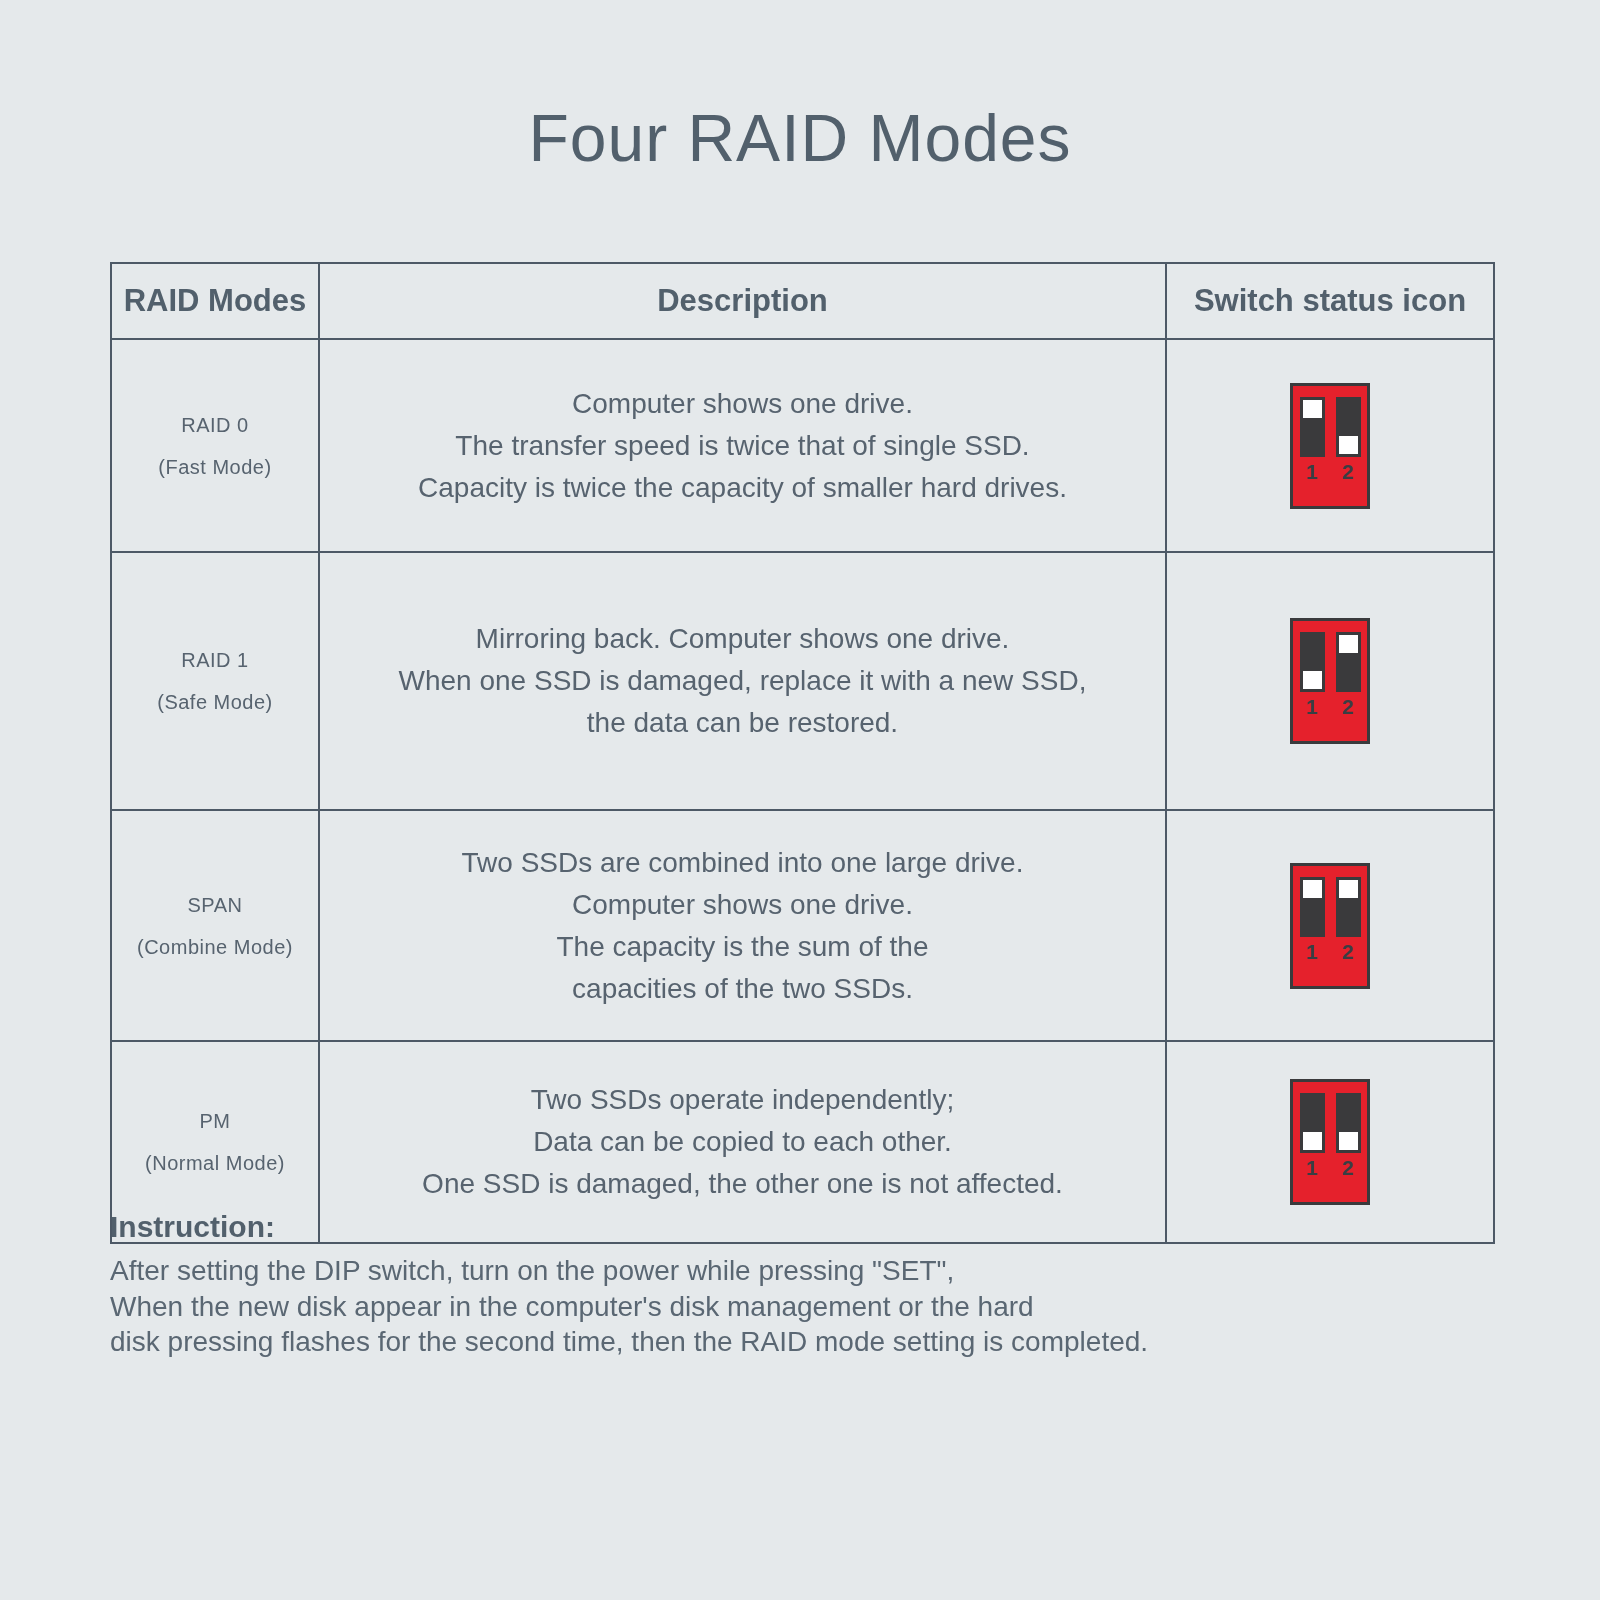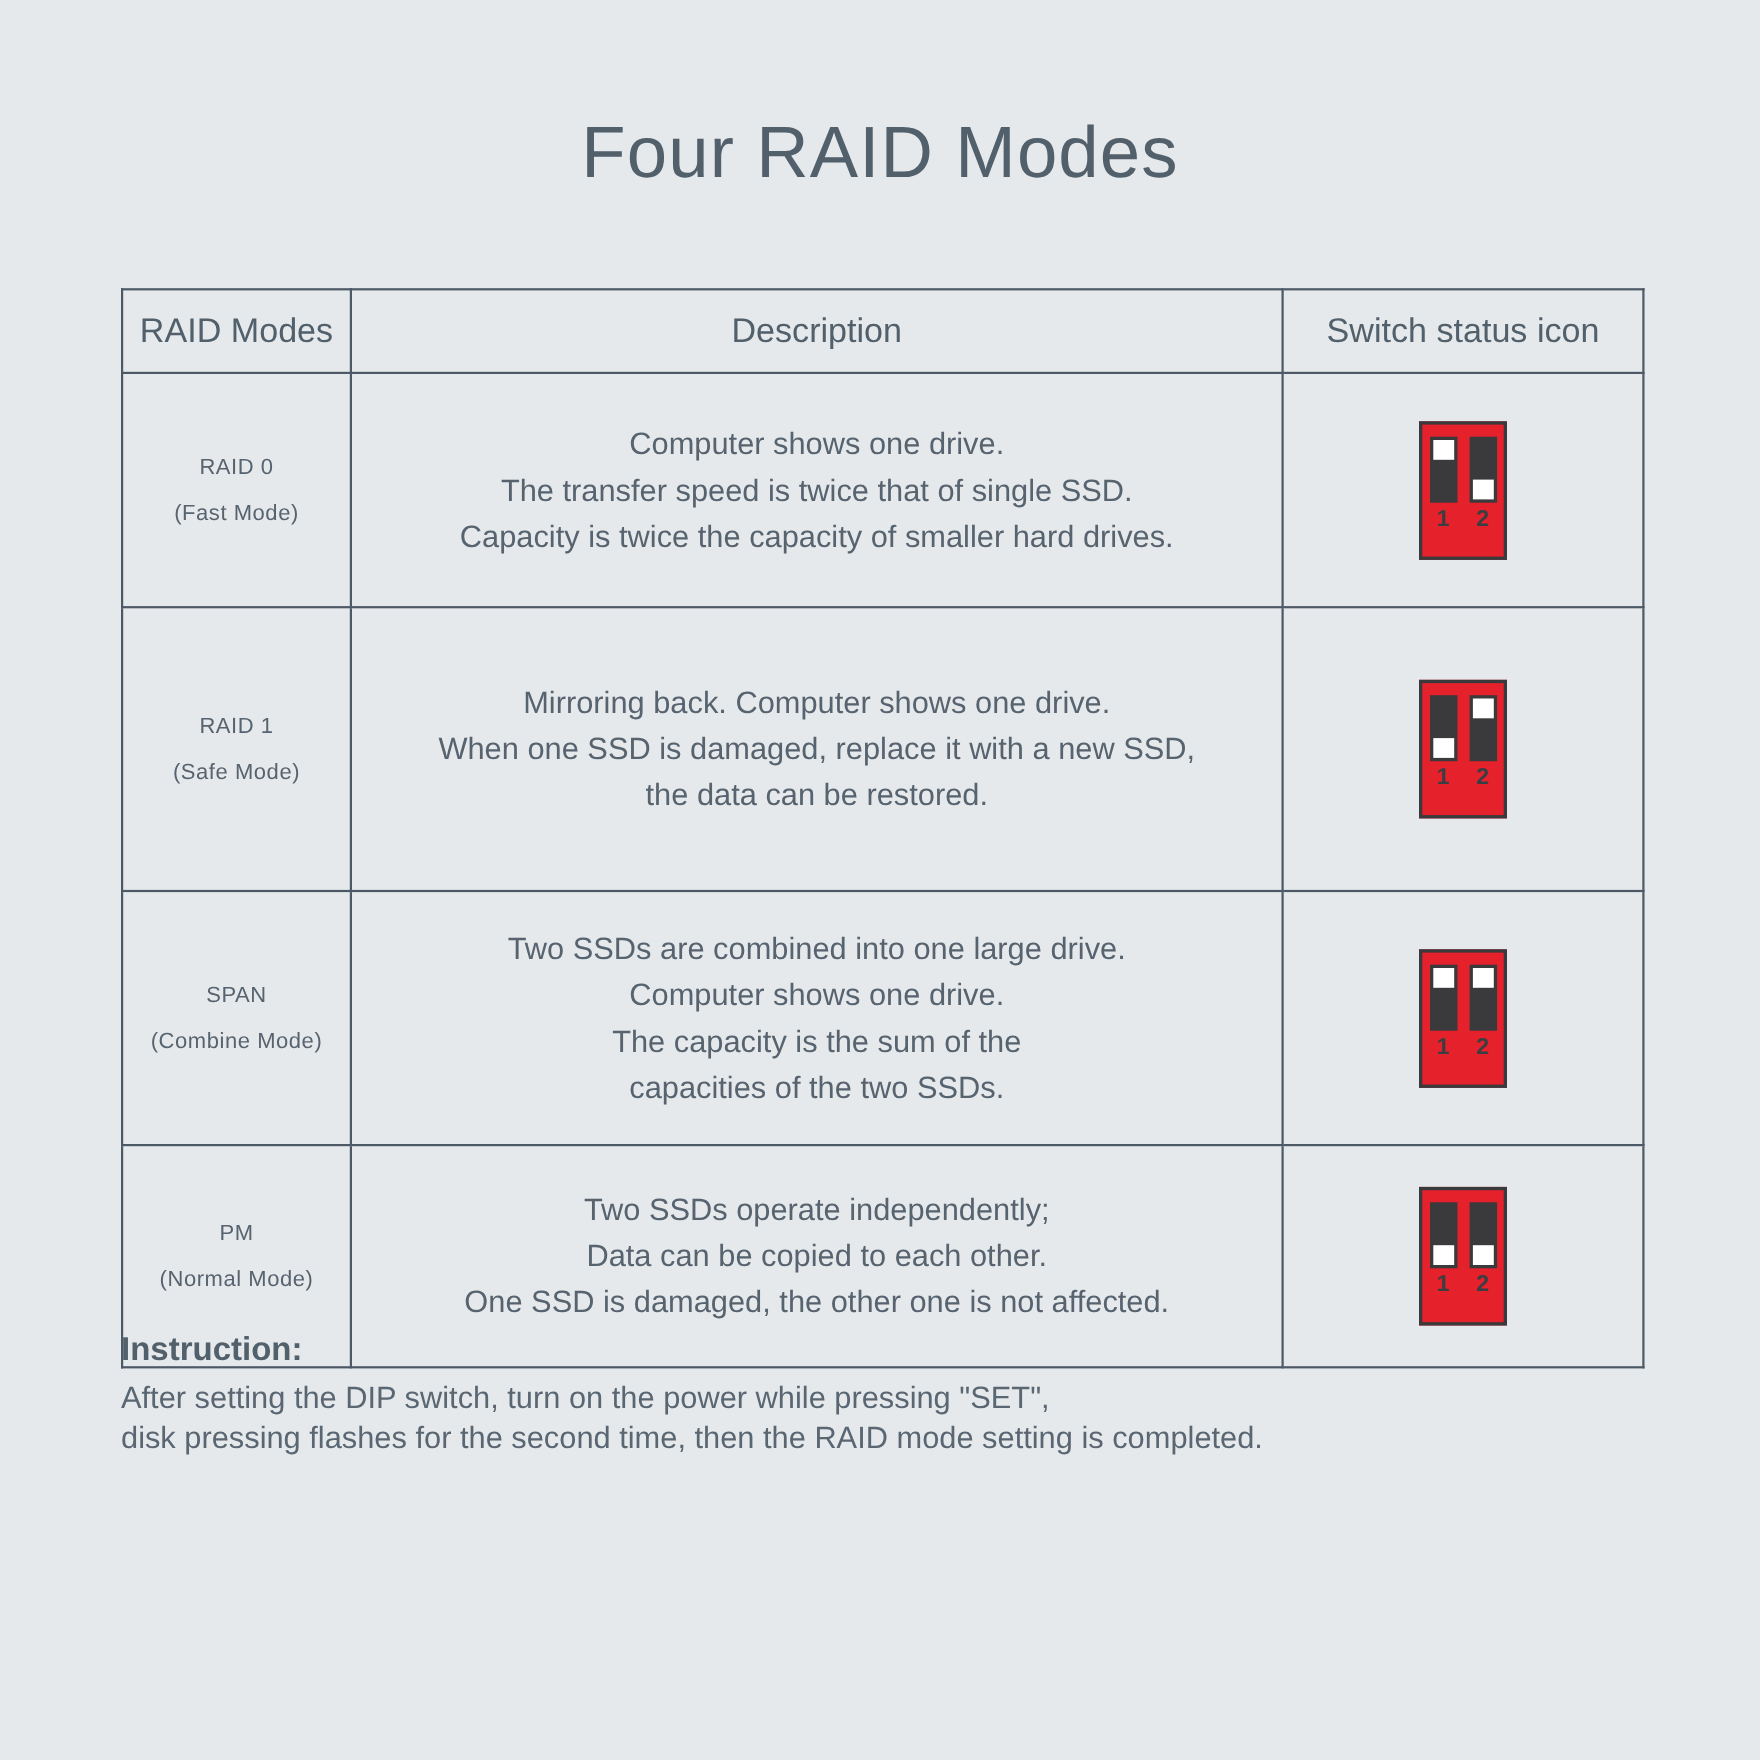--- a/index.html
+++ b/index.html
@@ -39,21 +39,21 @@
     table-layout: fixed;
   }
   .raid-table th,
   .raid-table td {
     border: 2px solid #4d5966;
     padding: 0;
     vertical-align: middle;
     text-align: center;
   }
   .raid-table th {
-    font-weight: normal;
+    font-weight: bold;
     font-size: 31px;
     color: #52606c;
     height: 74px;
     text-align: center;
   }
   .col-mode   { width: 208px; }
   .col-desc   { width: 847px; }
   .col-switch { width: 328px; }
 
   tr.row-0 td { height: 211px; }
@@ -268,14 +268,15 @@
         </div>
       </td>
     </tr>
 
   </tbody>
 </table>
 
 <div class="instruction">
   <div class="instruction-heading">Instruction:</div>
   <div class="instruction-line">After setting the DIP switch, turn on the power while pressing "SET",</div>
+  <div class="instruction-line">When the new disk appear in the computer's disk management or the hard</div>
   <div class="instruction-line">disk pressing flashes for the second time, then the RAID mode setting is completed.</div>
 </div>
 
 </body></html>

